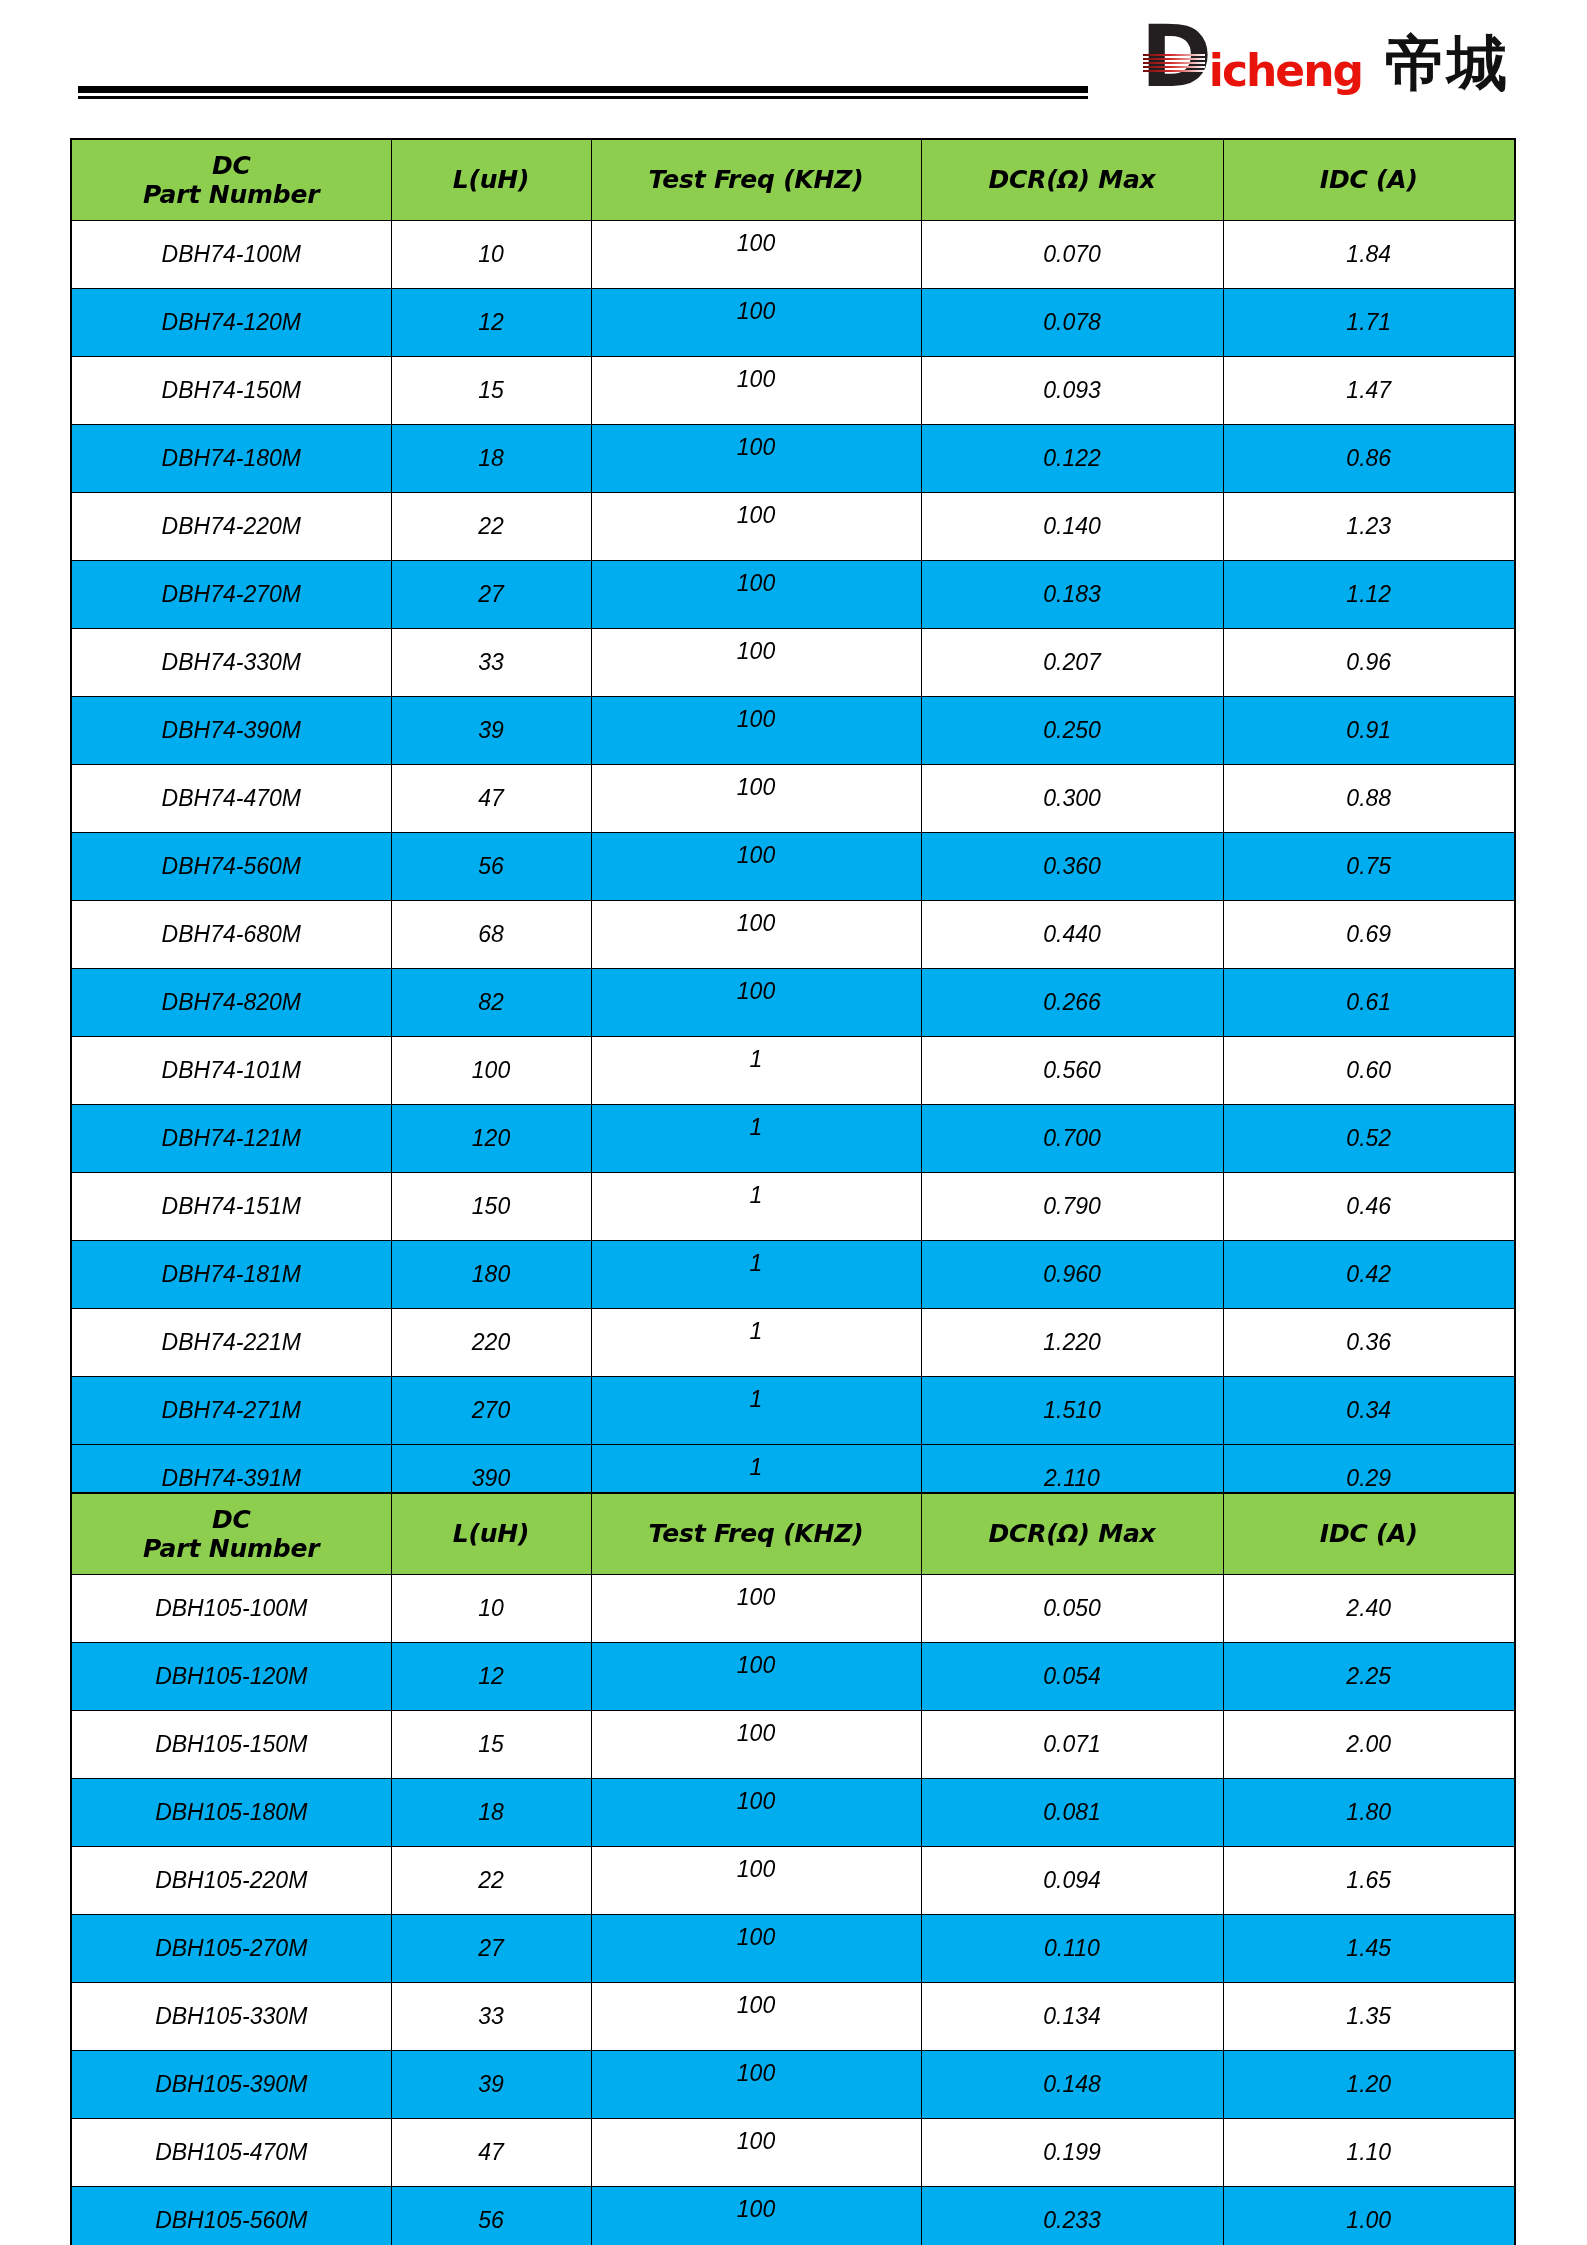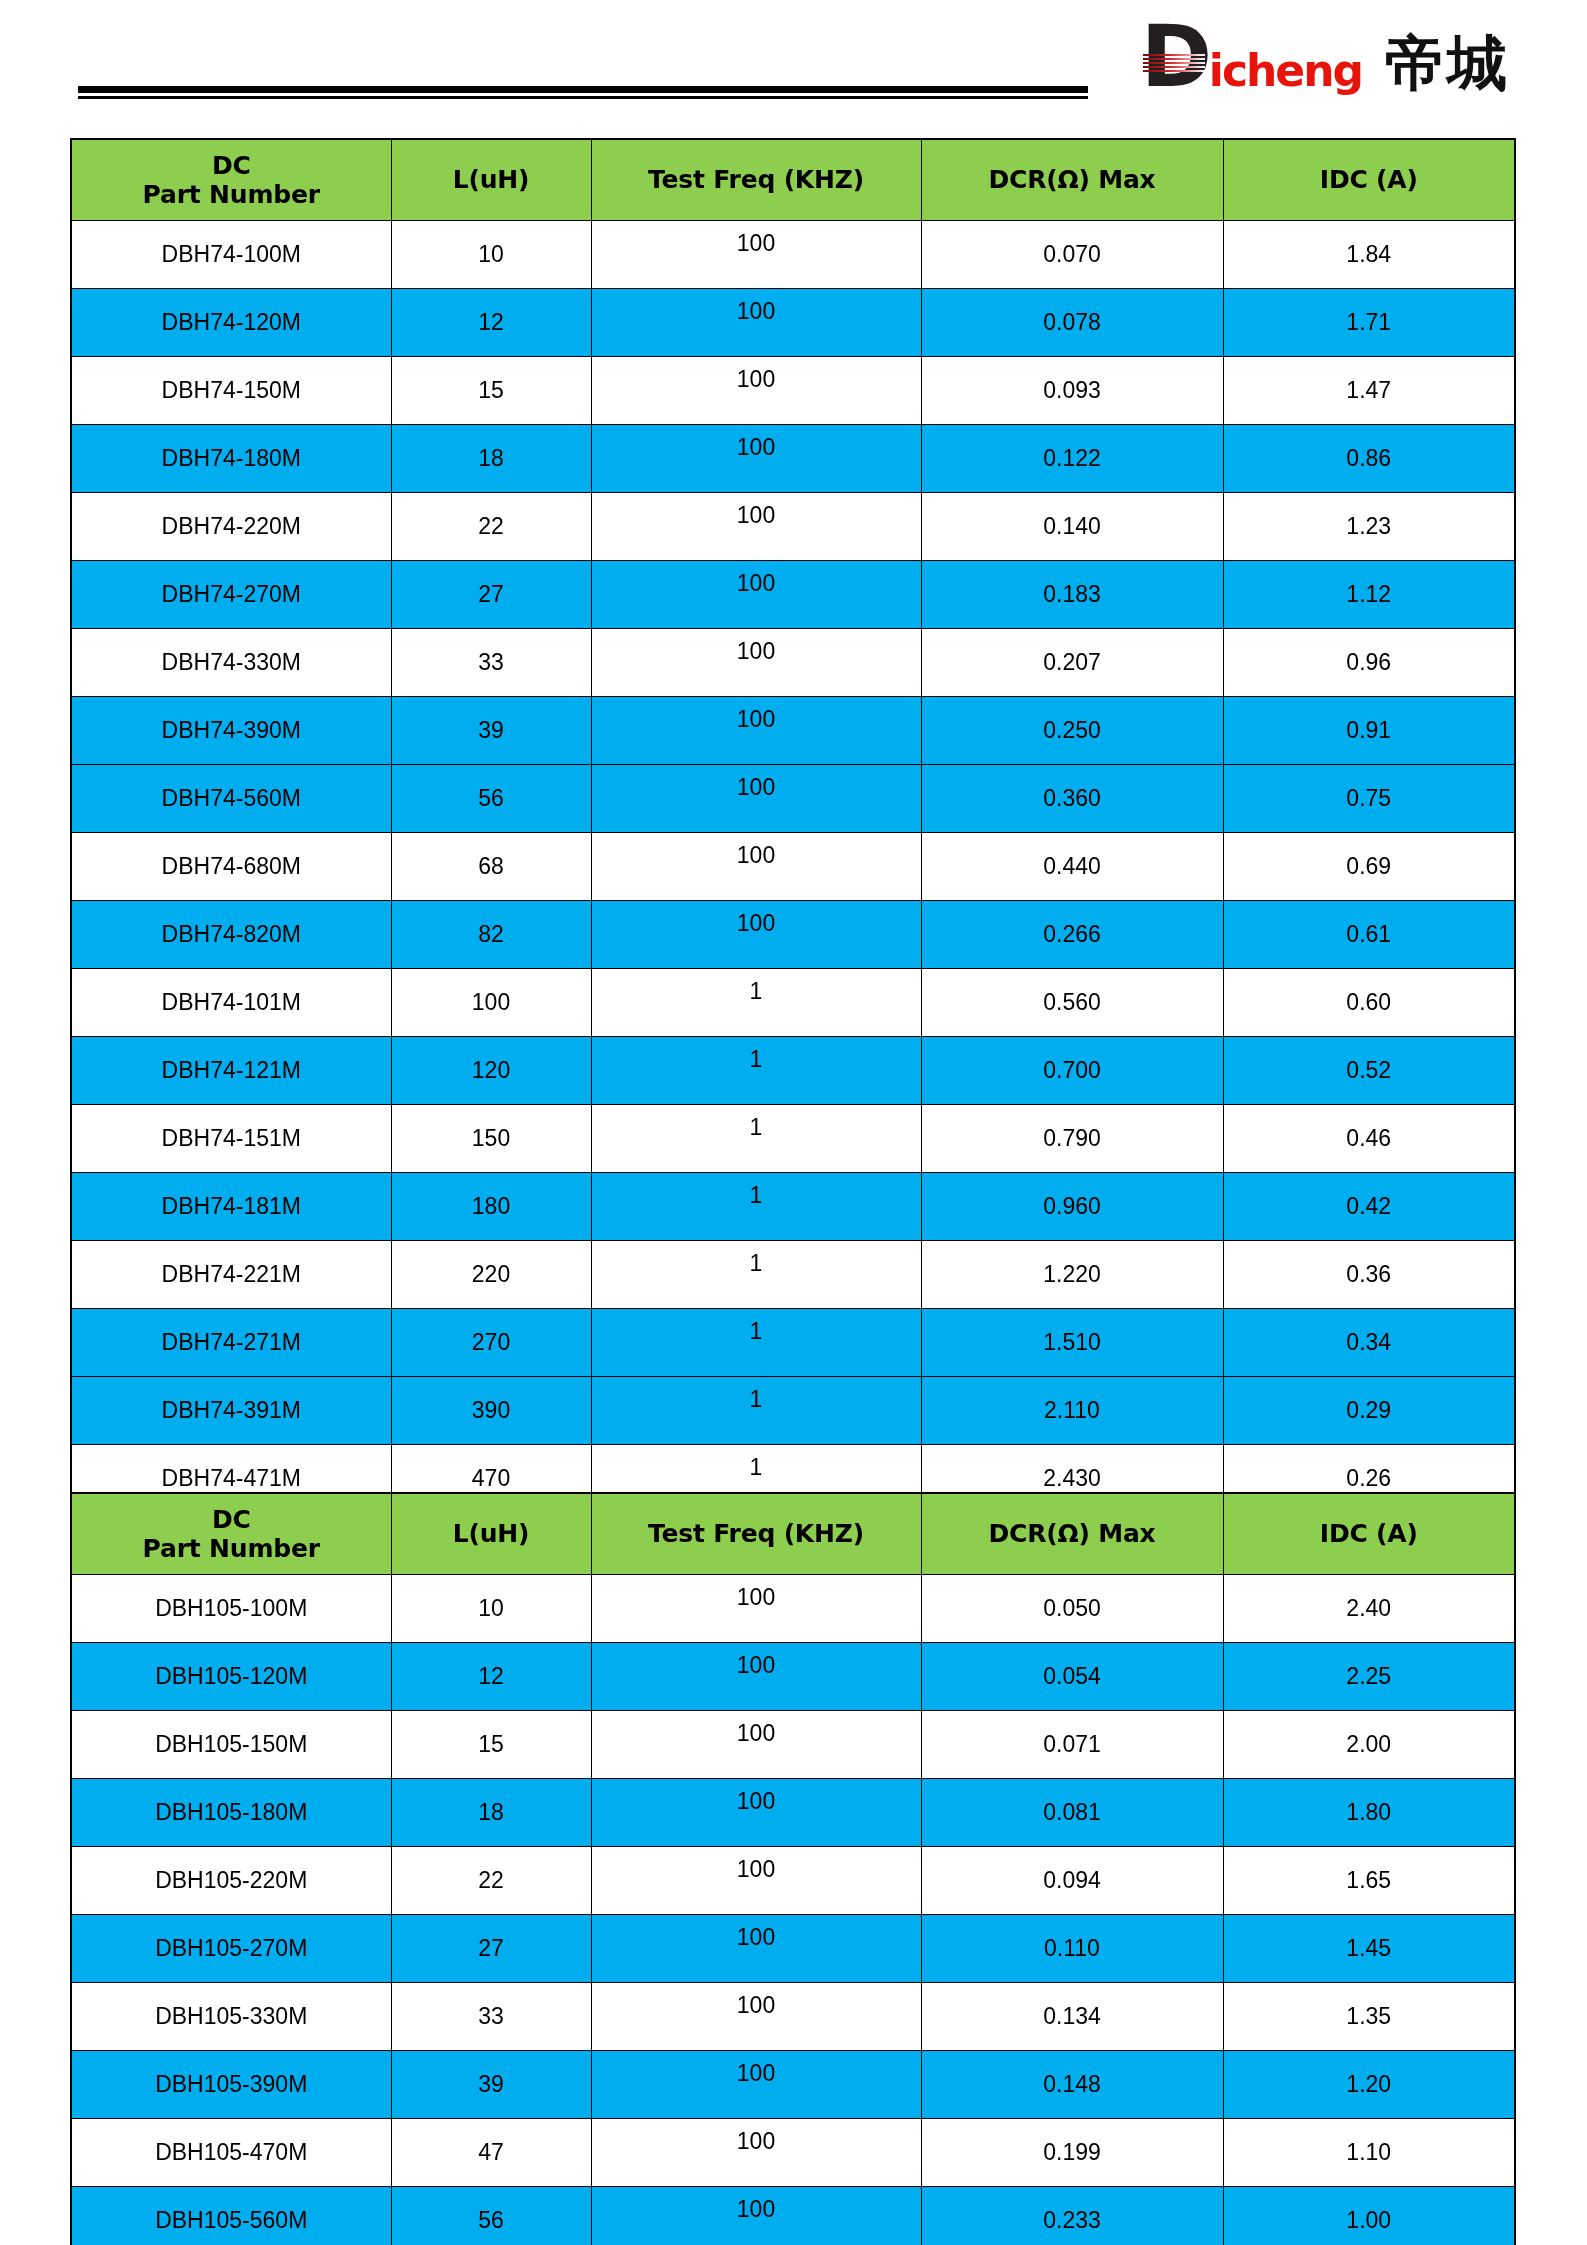--- a/index.html
+++ b/index.html
@@ -104,20 +104,21 @@
   .rule-thin {
     height: 3px;
     background: #000000;
   }
 
   
   .table-block {
     position: absolute;
     left: 70px;
     width: 1380px;
+    font-style: italic;
   }
   #table-1-block { top: 138px; }
   #table-2-block { top: 1492px; }
 
   table.spec {
     border-collapse: collapse;
     width: 1444px;
     table-layout: fixed;
     border: 2px solid #000000;
   }
@@ -263,20 +264,27 @@
             <td>0.207</td>
             <td>0.96</td>
           </tr>
           <tr class="alt">
             <td>DBH74-390M</td>
             <td>39</td>
             <td class="freq-cell">100</td>
             <td>0.250</td>
             <td>0.91</td>
           </tr>
+          <tr class="plain">
+            <td>DBH74-470M</td>
+            <td>47</td>
+            <td class="freq-cell">100</td>
+            <td>0.300</td>
+            <td>0.88</td>
+          </tr>
           <tr class="alt">
             <td>DBH74-560M</td>
             <td>56</td>
             <td class="freq-cell">100</td>
             <td>0.360</td>
             <td>0.75</td>
           </tr>
           <tr class="plain">
             <td>DBH74-680M</td>
             <td>68</td>

